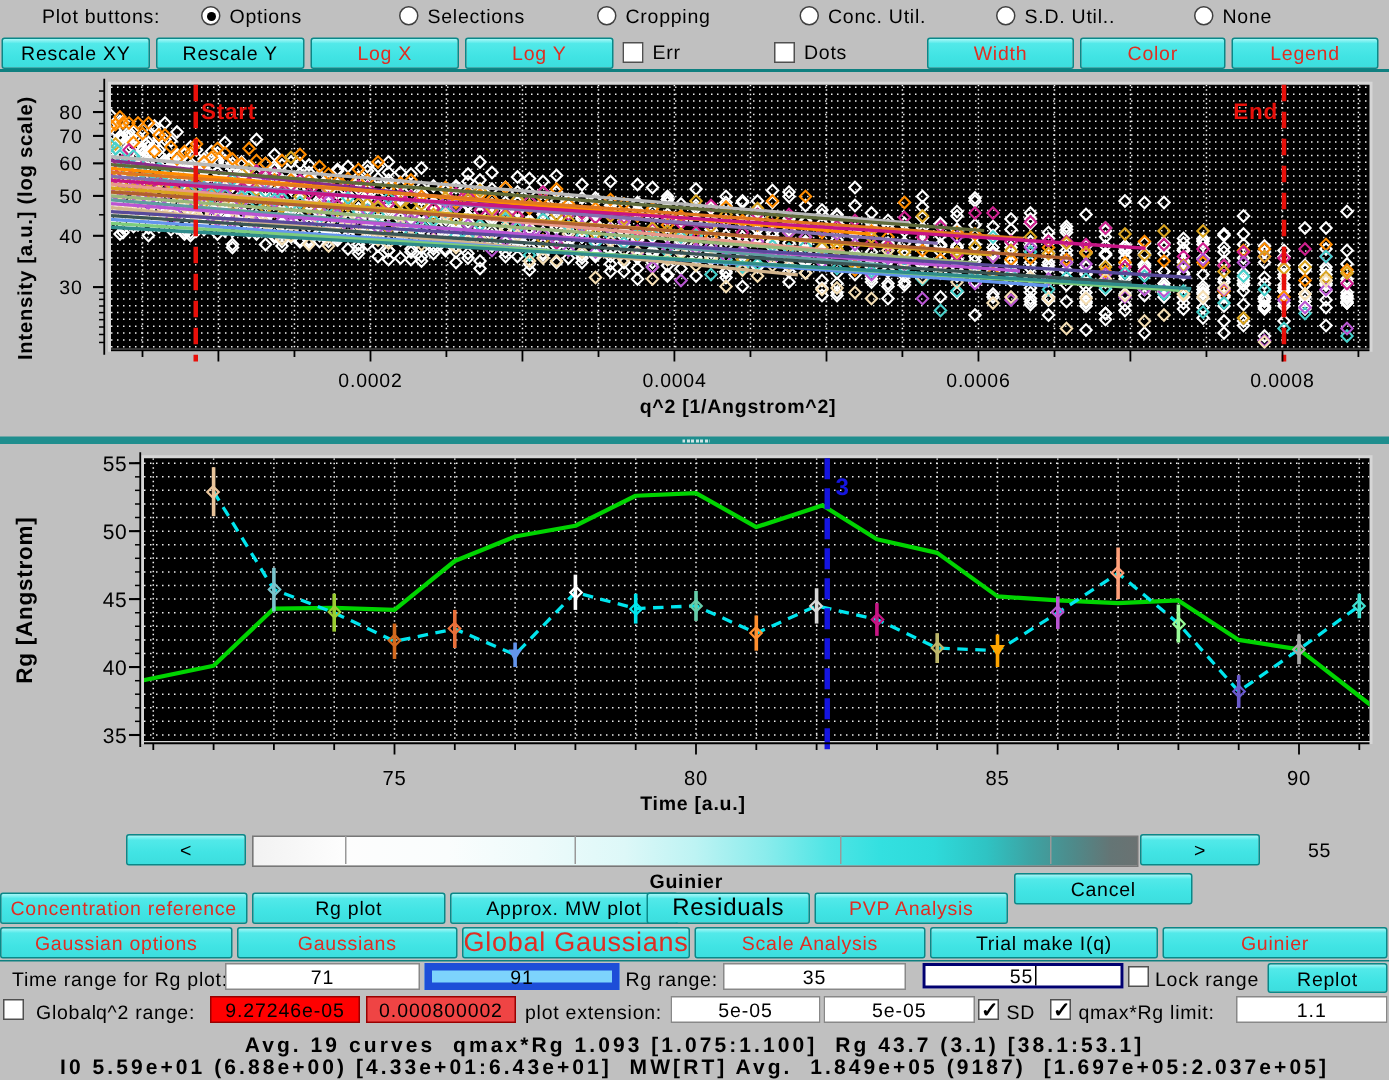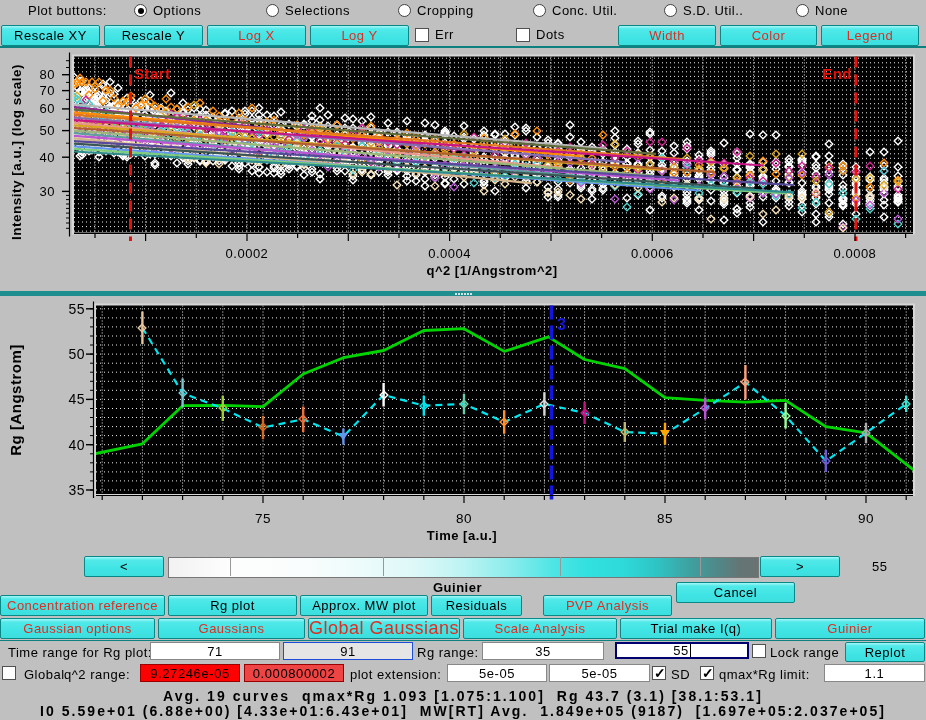--- a/index.html
+++ b/index.html
@@ -2236,34 +2236,34 @@
 background:linear-gradient(90deg,#f2f2f2 0%,#fdfdfd 10%,#fafdfd 22%,#eefbfb 32%,#ddf8f8 42%,#bdf3f3 50%,#8aecec 58%,#50e5e5 65%,#33e0e0 71%,#2edada 77%,#2fc3c3 83%,#3da3a3 88%,#4f8989 93%,#647575 97%,#6a7272 100%)"></div>
 <div style="position:absolute;left:230px;top:557px;width:1px;height:19px;background:#999"></div>
 <div style="position:absolute;left:383px;top:557px;width:1px;height:19px;background:#999"></div>
 <div style="position:absolute;left:560px;top:557px;width:1px;height:19px;background:#999"></div>
 <div style="position:absolute;left:700px;top:557px;width:1px;height:19px;background:#999"></div>
 <div class="btn" style="left:760px;top:556px;width:80px;height:21px;font-size:13px">&gt;</div>
 <div class="lab" style="left:872px;top:559px;color:#000;font-size:13px">55</div>
 <div class="lab" style="left:433px;top:580px;font-weight:bold;color:#000;font-size:13px">Guinier</div>
 <div class="btn red" style="left:0px;top:595px;width:165px;height:21px;font-size:13px">Concentration reference</div>
 <div class="btn" style="left:168px;top:595px;width:129px;height:21px;font-size:13px">Rg plot</div>
-<div class="btn" style="left:300px;top:595px;width:128px;height:21px;font-size:13px">Approx. MW plot</div>
-<div class="btn" style="left:431px;top:595px;width:91px;height:21px;font-size:13px">Residuals</div>
+<div class="btn" style="left:300px;top:595px;width:152px;height:21px;font-size:13px">Approx. MW plot</div>
+<div class="btn" style="left:431px;top:595px;width:109px;height:21px;font-size:16px">Residuals</div>
 <div class="btn red" style="left:543px;top:595px;width:129px;height:21px;font-size:13px">PVP Analysis</div>
 <div class="btn" style="left:676px;top:582px;width:119px;height:21px;font-size:13px">Cancel</div>
 <div class="btn red" style="left:0px;top:618px;width:155px;height:21px;font-size:13px">Gaussian options</div>
 <div class="btn red" style="left:158px;top:618px;width:147px;height:21px;font-size:13px">Gaussians</div>
 <div class="btn red" style="left:308px;top:618px;width:152px;height:21px;font-size:18px">Global Gaussians</div>
 <div class="btn red" style="left:463px;top:618px;width:154px;height:21px;font-size:13px">Scale Analysis</div>
 <div class="btn" style="left:620px;top:618px;width:152px;height:21px;font-size:13px">Trial make I(q)</div>
 <div class="btn red" style="left:775px;top:618px;width:150px;height:21px;font-size:13px">Guinier</div>
 <div style="position:absolute;left:0;top:640px;width:926px;height:1px;background:#0f8080"></div>
 <div class="lab" style="left:8px;top:645px;color:#000;font-size:13px">Time range for Rg plot:</div>
 <div class="inp" style="left:150px;top:642px;width:130px;height:18px;background:#fff;border:1px solid #888;font-size:13px">71</div>
-<div class="inp" style="left:283px;top:642px;width:130px;height:18px;background:#e5e5e5;border:1px solid #1d4ed8;font-size:13px">91</div>
+<div class="inp" style="left:283px;top:642px;width:130px;height:18px;background:#7dd3fc;border:5px solid #1d4ed8;font-size:13px">91</div>
 <div class="lab" style="left:417px;top:645px;color:#000;font-size:13px">Rg range:</div>
 <div class="inp" style="left:482px;top:642px;width:122px;height:18px;background:#fff;border:1px solid #888;font-size:13px">35</div>
 <div class="inp" style="left:615px;top:642px;width:134px;height:17px;background:#fff;border:2px solid #000070;font-size:13px">55<span style="border-left:1px solid #000;height:13px;margin-left:1px"></span></div>
 <div class="chk" style="left:752px;top:644px"></div>
 <div class="lab" style="left:770px;top:645px;color:#000;font-size:13px">Lock range</div>
 <div class="btn" style="left:845px;top:642px;width:80px;height:20px;font-size:13px">Replot</div>
 <div class="chk" style="left:2px;top:666px"></div>
 <div class="lab" style="left:24px;top:667px;color:#000;font-size:13px">Global</div>
 <div class="lab" style="left:64px;top:667px;color:#000;font-size:13px">q^2 range:</div>
 <div class="inp" style="left:140px;top:664px;width:100px;height:18px;background:#ff0000;border:1px solid #900;font-size:13px">9.27246e-05</div>

